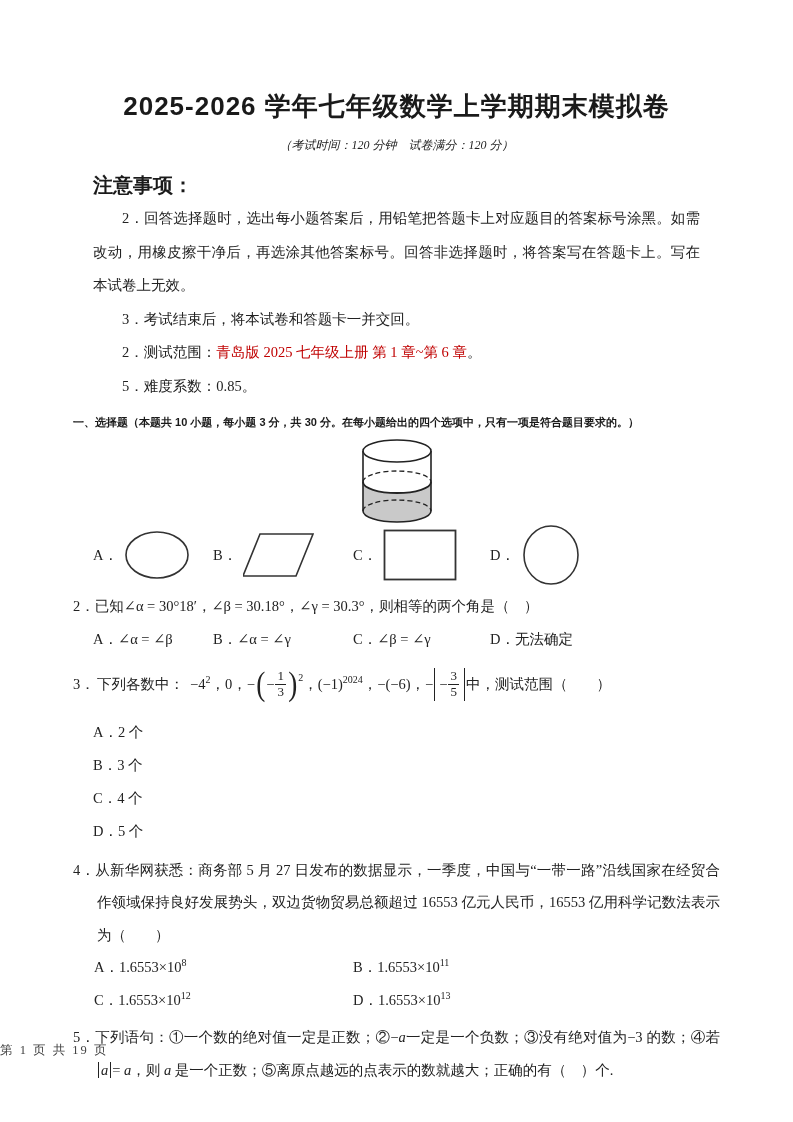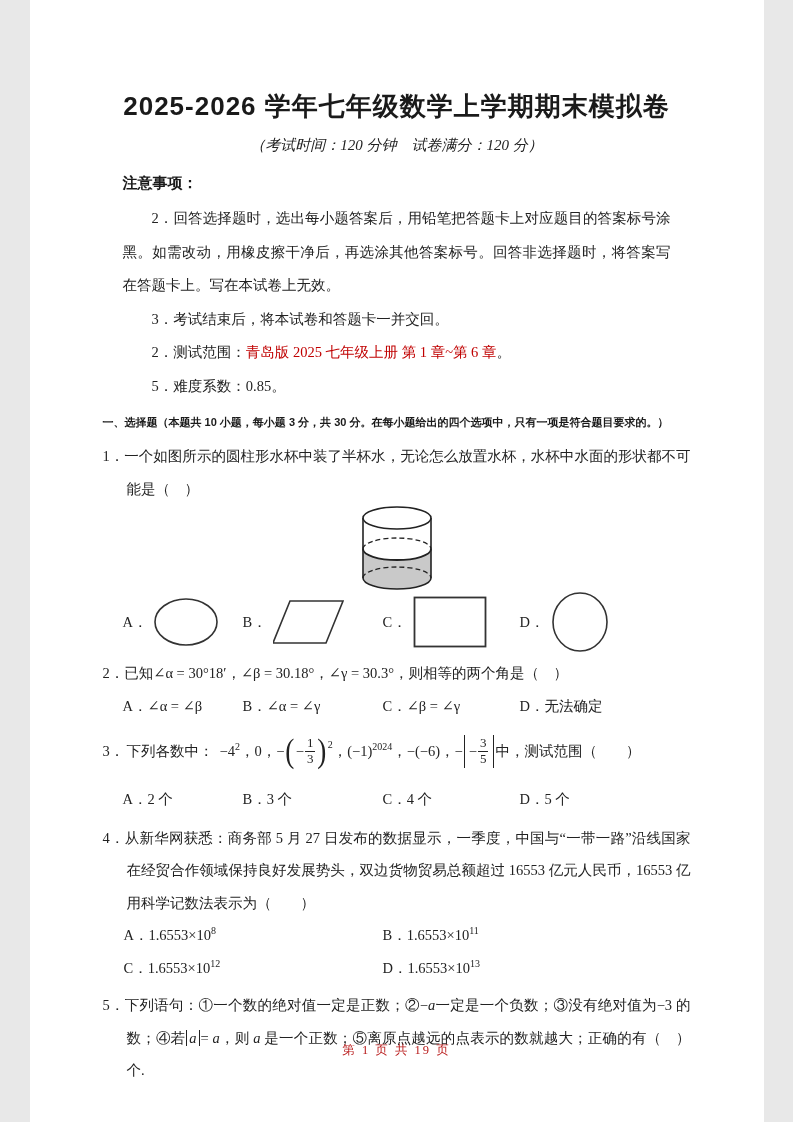--- a/index.html
+++ b/index.html
@@ -1,37 +1,37 @@
 <!DOCTYPE html>
 <html><head>
 <meta charset="utf-8">
 <style>
   html,body { margin:0; padding:0; background:#e8e8e8; }
   .page {
-    width:734px; height:1122px; margin:0 auto; background:#ffffff;
+    width:793px; height:1122px; margin:0 auto; background:#ffffff;
     position:relative; overflow:hidden;
     font-family:"Liberation Serif","DejaVu Serif",serif;
     color:#222; font-size:14.5px;
     box-sizing:border-box;
     padding:88px 73px 0 73px;
   }
   .title {
     margin:0; text-align:center;
     font-family:"Liberation Sans","DejaVu Sans",sans-serif;
     font-weight:700; font-size:26px; line-height:36px; color:#1a1a1a;
     letter-spacing:1px;
   }
   .subtitle {
     margin:10px 0 0; text-align:center; font-style:italic;
-    font-size:15px; line-height:22px;
+    font-size:12px; line-height:22px;
   }
   .notice { margin:12px 20px 0 20px; }
   .nhead {
-    margin:0; font-family:Liberation Mono, monospace;
-    font-weight:700; font-size:15px; line-height:34px; color:#1a1a1a;
+    margin:0; font-family:Liberation Sans, sans-serif;
+    font-weight:700; font-size:20px; line-height:34px; color:#1a1a1a;
   }
   .nitem { margin:0; line-height:33.5px; text-indent:2em; text-align:justify; }
   .red { color:#c00000; }
   .sechead {
     margin:4px 0 0; font-family:"Liberation Sans","DejaVu Sans",sans-serif;
     font-weight:700; font-size:11px; line-height:31px; color:#1a1a1a;
     text-align:justify;
   }
   .q { margin:0; line-height:32.5px; padding-left:24px; text-indent:-24px; text-align:justify; }
   .mt2{margin-top:2px;} .mt4{margin-top:4px;} .mt6{margin-top:6px;}
@@ -61,43 +61,42 @@
   .frac { display:inline-flex; flex-direction:column; align-items:center;
           font-size:13px; line-height:1.15; margin:0 1px; }
   .frac .den { border-top:1.2px solid #222; padding:0 2px; }
   .bp { font-size:34px; line-height:0.9; transform:scaleX(0.8); font-weight:400; }
   .hisup { font-size:10px; align-self:flex-start; margin-top:3px; }
   .abs { display:inline-flex; align-items:center;
          border-left:1.3px solid #222; border-right:1.3px solid #222;
          padding:1px 4px; margin:0 1px; }
   .gap6 { display:inline-block; width:6px; }
   .footer {
-    position:absolute; left:0; right:0; top:1042px; text-align:center;
-    font-size:12.5px; color:#b91c1c; letter-spacing:2px;
+    position:absolute; left:0; right:0; top:1042px; text-align:left;
+    font-size:12.5px; color:#404040; letter-spacing:2px;
   }
 </style>
 </head>
 <body>
 
 <div class="page">
 
   <h1 class="title">2025-2026 学年七年级数学上学期期末模拟卷</h1>
   <p class="subtitle">（考试时间：120 分钟　试卷满分：120 分）</p>
 
   <div class="notice">
     <p class="nhead">注意事项：</p>
     <p class="nitem">2．回答选择题时，选出每小题答案后，用铅笔把答题卡上对应题目的答案标号涂黑。如需改动，用橡皮擦干净后，再选涂其他答案标号。回答非选择题时，将答案写在答题卡上。写在本试卷上无效。</p>
     <p class="nitem">3．考试结束后，将本试卷和答题卡一并交回。</p>
     <p class="nitem"><span>2．测试范围：</span><span class="red">青岛版 2025 七年级上册 第 1 章~第 6 章</span><span>。</span></p>
     <p class="nitem">5．难度系数：0.85。</p>
   </div>
 
   <p class="sechead">一、选择题（本题共 10 小题，每小题 3 分，共 30 分。在每小题给出的四个选项中，只有一项是符合题目要求的。）</p>
 
-  <p class="q mt2"><span>1．</span><span>一个如图所示的圆柱形水杯中装了半杯水，无论怎么放置水杯，水杯中水面的形状都不可能是（　）</span></p>
 
   <div class="fig">
     <svg width="76" height="86" viewBox="0 0 76 86">
       <path d="M4 44 A34 11 0 0 0 72 44 L72 73 A34 11 0 0 1 4 73 Z" fill="#c9c9c9" stroke="none"></path>
       <path d="M4 13 L4 73" stroke="#222" stroke-width="1.6" fill="none"></path>
       <path d="M72 13 L72 73" stroke="#222" stroke-width="1.6" fill="none"></path>
       <ellipse cx="38" cy="13" rx="34" ry="11" fill="#ffffff" stroke="#222" stroke-width="1.6"></ellipse>
       <path d="M4 44 A34 11 0 0 0 72 44" stroke="#222" stroke-width="1.8" fill="none"></path>
       <path d="M4 44 A34 11 0 0 1 72 44" stroke="#222" stroke-width="1.3" stroke-dasharray="5 3" fill="none"></path>
       <path d="M4 73 A34 11 0 0 0 72 73" stroke="#222" stroke-width="1.6" fill="none"></path>
@@ -169,21 +168,21 @@
         <span class="abs">
           <span>−</span>
           <span class="frac">
             <span class="num">3</span>
             <span class="den">5</span>
           </span>
         </span>
       </span>
       <span>中，测试范围（　　）</span>
   </div>
-  <div class="optrow" style="margin-top:6px;">
+  <div class="optrow" style="margin-top:6px;flex-direction:column;">
     <div class="c1"><span class="olab">A．</span><span>2 个</span></div>
     <div class="c2"><span class="olab">B．</span><span>3 个</span></div>
     <div class="c3"><span class="olab">C．</span><span>4 个</span></div>
     <div class="c4"><span class="olab">D．</span><span>5 个</span></div>
   </div>
 
   <p class="q mt6"><span>4．</span><span>从新华网获悉：商务部 5 月 27 日发布的数据显示，一季度，中国与“一带一路”沿线国家在经贸合作领域保持良好发展势头，双边货物贸易总额超过 16553 亿元人民币，16553 亿用科学记数法表示为（　　）</span></p>
   <div class="optgrid-row">
     <div class="g1"><span class="olab">A．</span><span>1.6553×10</span><sup>8</sup></div>
     <div class="g2"><span class="olab">B．</span><span>1.6553×10</span><sup>11</sup></div>

